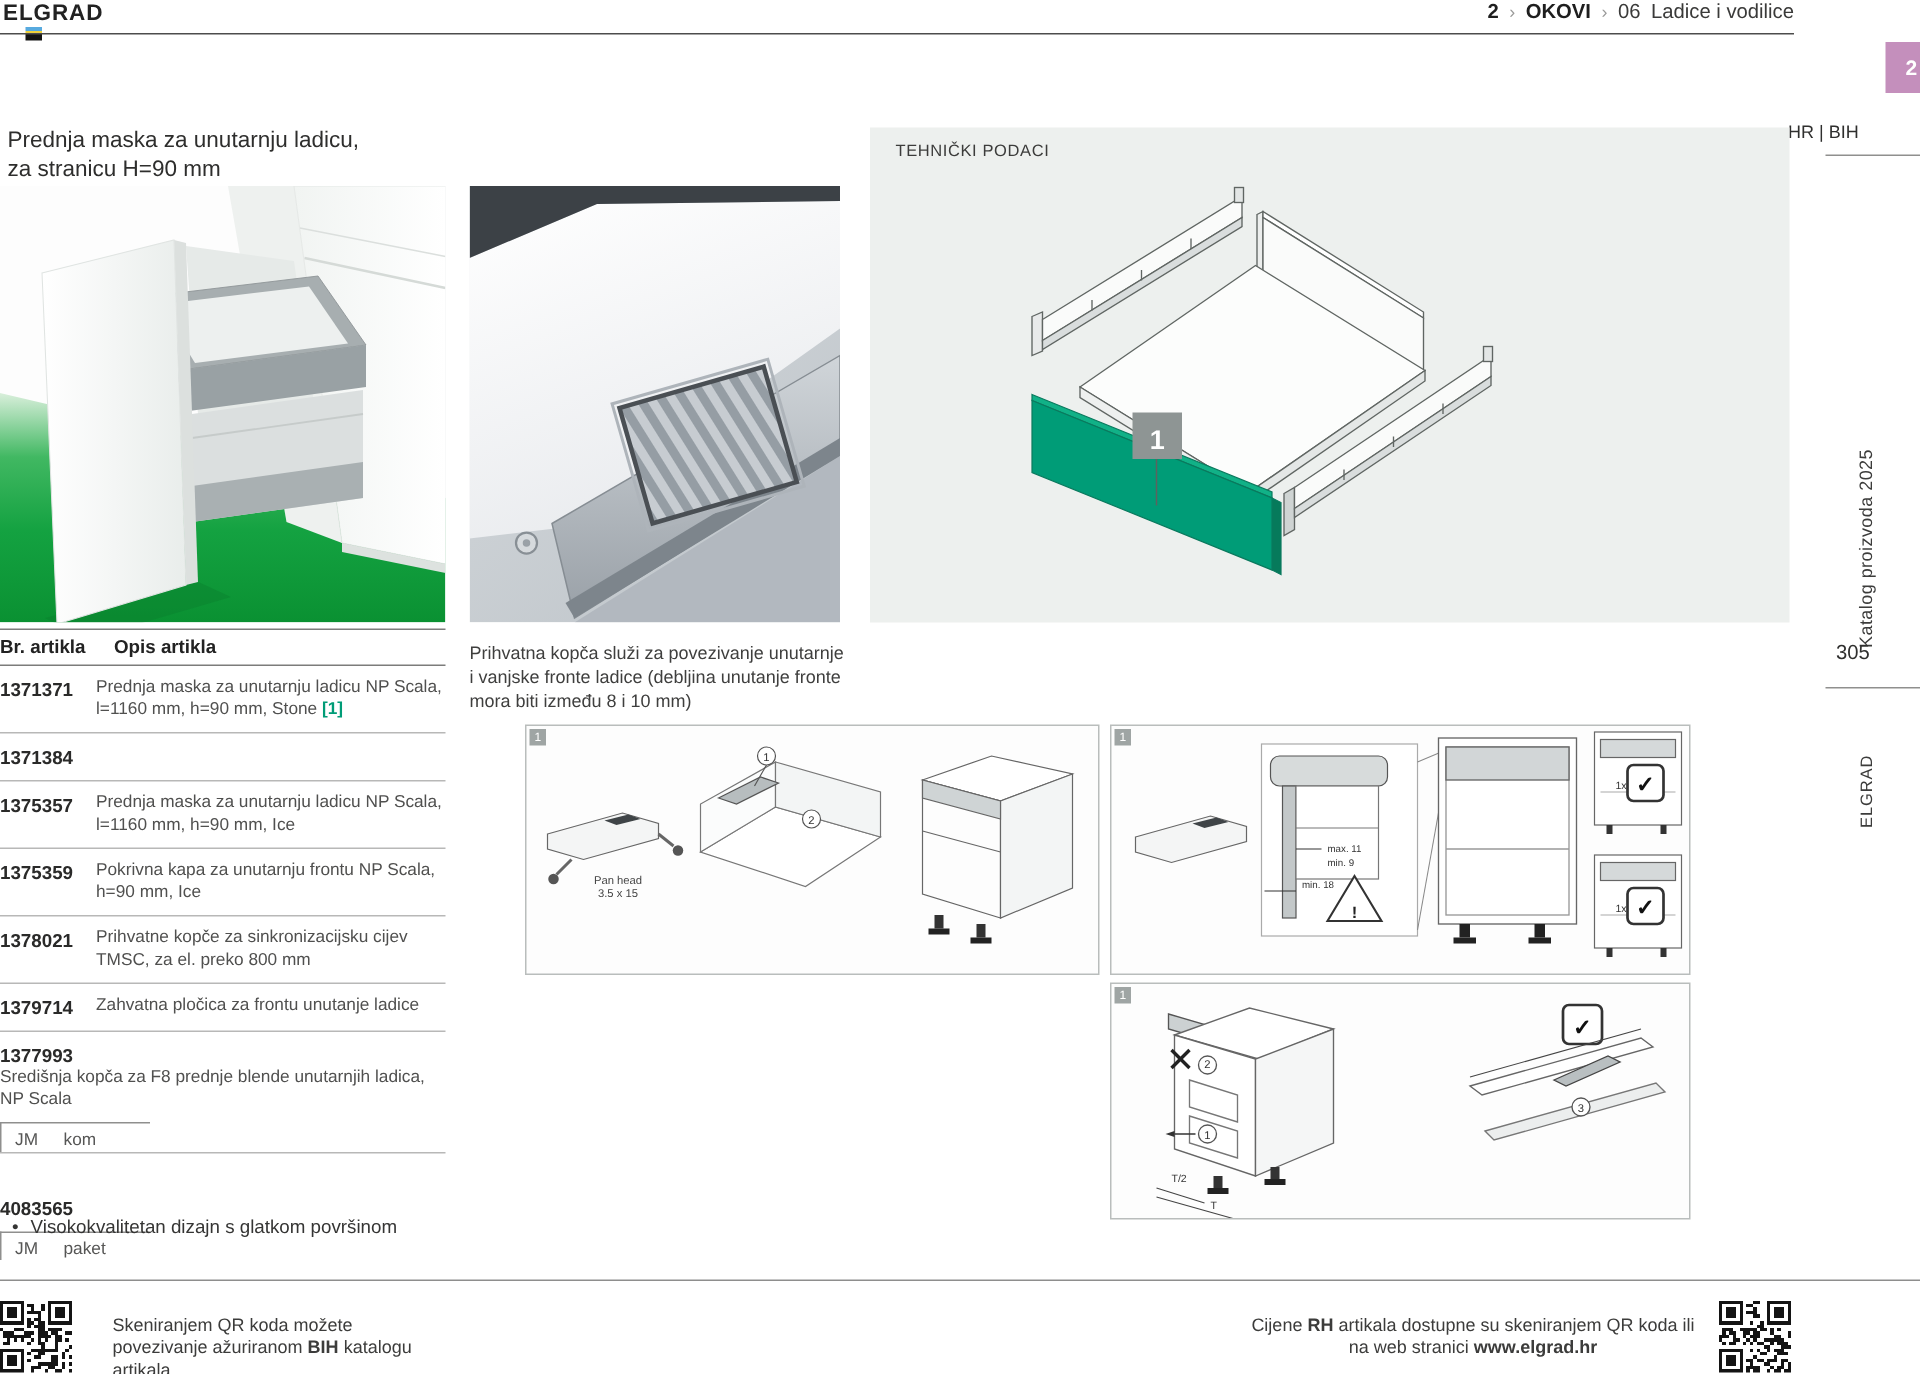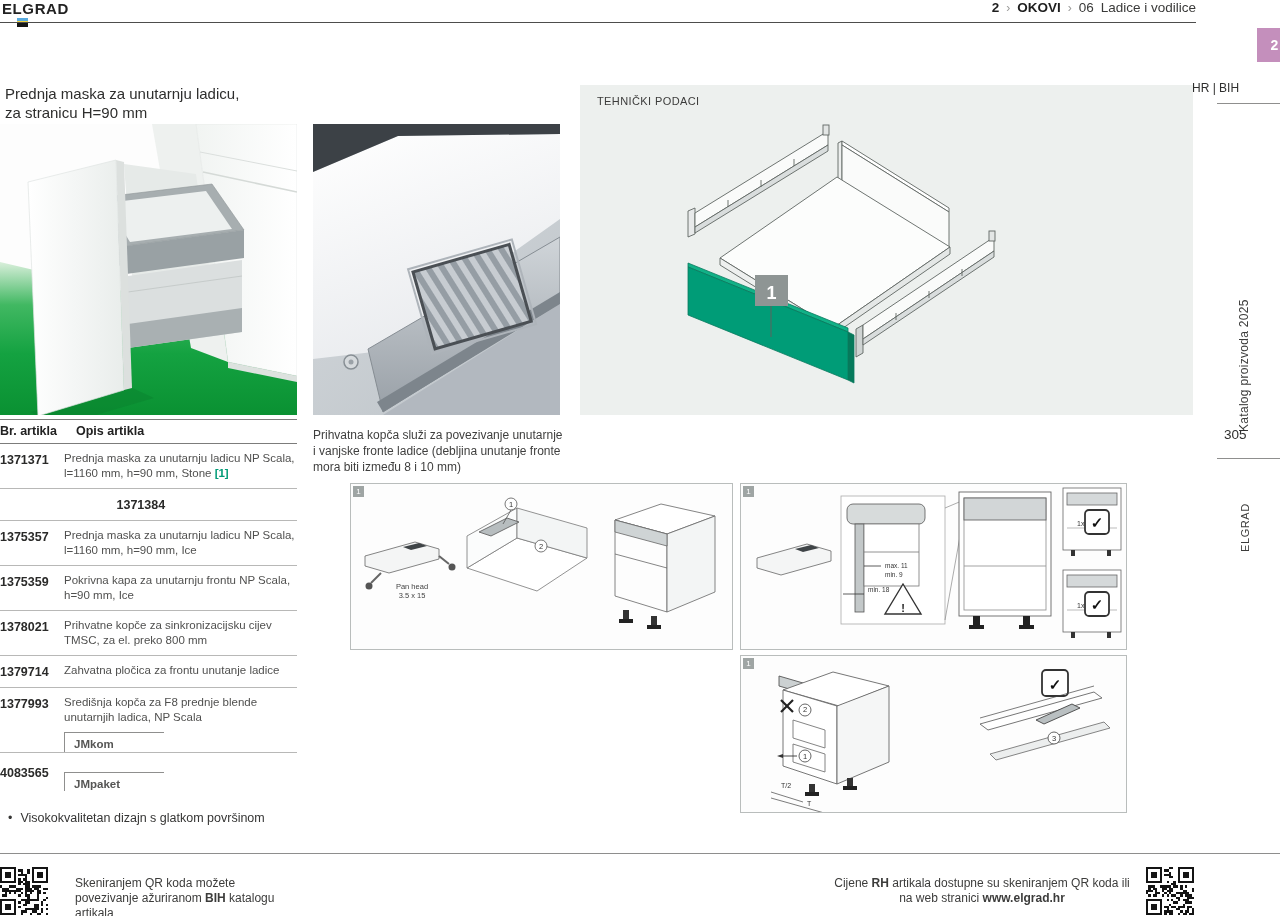--- a/index.html
+++ b/index.html
@@ -38,29 +38,29 @@
   .photo1{left:0;top:124px;width:297px;height:291px;overflow:hidden;}
   .photo2{left:313px;top:124px;width:247px;height:291px;overflow:hidden;}
   .tech{left:580px;top:85px;width:613px;height:330px;background:var(--panel);}
   .tech-title{left:17px;top:10px;font-size:11px;letter-spacing:.4px;color:#3c3c3b;}
 
   
   .table{left:0;top:419px;width:297px;font-size:11.5px;}
   .thead{display:flex;border-top:1px solid var(--line-dark);border-bottom:1px solid var(--line-dark);
          padding:4px 0 5px 0;font-size:12.5px;font-weight:bold;color:#222;}
   .thead .c1{width:76px;}
-  .trow{display:flex;border-bottom:1px solid #b8b8b7;padding:7px 0 8px 0;justify-content:center;}
+  .trow{display:flex;border-bottom:1px solid #b8b8b7;padding:7px 0 8px 0;}
   .trow:last-child{border-bottom:none;}
-  .trow.gap{margin-top:4px;}
-  .trow:has(.jmbox){padding-bottom:0;}
+  .trow.gap{margin-top:21px;}
+  .trow:has(.jmbox){padding-bottom:0;flex-direction:column;}
   .tnum{width:64px;font-size:12.5px;font-weight:bold;color:#2a2a29;padding-top:2px;}
   .tdesc{flex:1;color:var(--ink2);line-height:14.5px;padding-right:2px;}
   .ref{color:var(--green);font-weight:bold;}
   .jmbox{margin-top:8px;border-left:1px solid #8f8f8e;border-top:1px solid #8f8f8e;
-         width:100px;padding:4px 0 0 9px;display:flex;gap:0;color:#565655;font-weight:bold;}
+         width:100px;padding:4px 0 0 9px;display:flex;gap:17px;color:#565655;}
 
   .note{left:313px;top:427px;width:254px;font-size:12px;line-height:16px;color:#3f3f3e;}
   .bullet{left:8px;top:811px;font-size:12.5px;color:#353534;display:flex;gap:8px;}
 
   
   .dbox{background:#fdfdfd;border:1px solid #b9bdbc;}
   .boxA{left:350px;top:483px;width:383px;height:167px;}
   .boxB{left:740px;top:483px;width:387px;height:167px;}
   .boxC{left:740px;top:655px;width:387px;height:158px;}
   .dbox-label{position:absolute;left:2px;top:2px;width:11px;height:11px;background:#9fa5a4;color:#fff;

